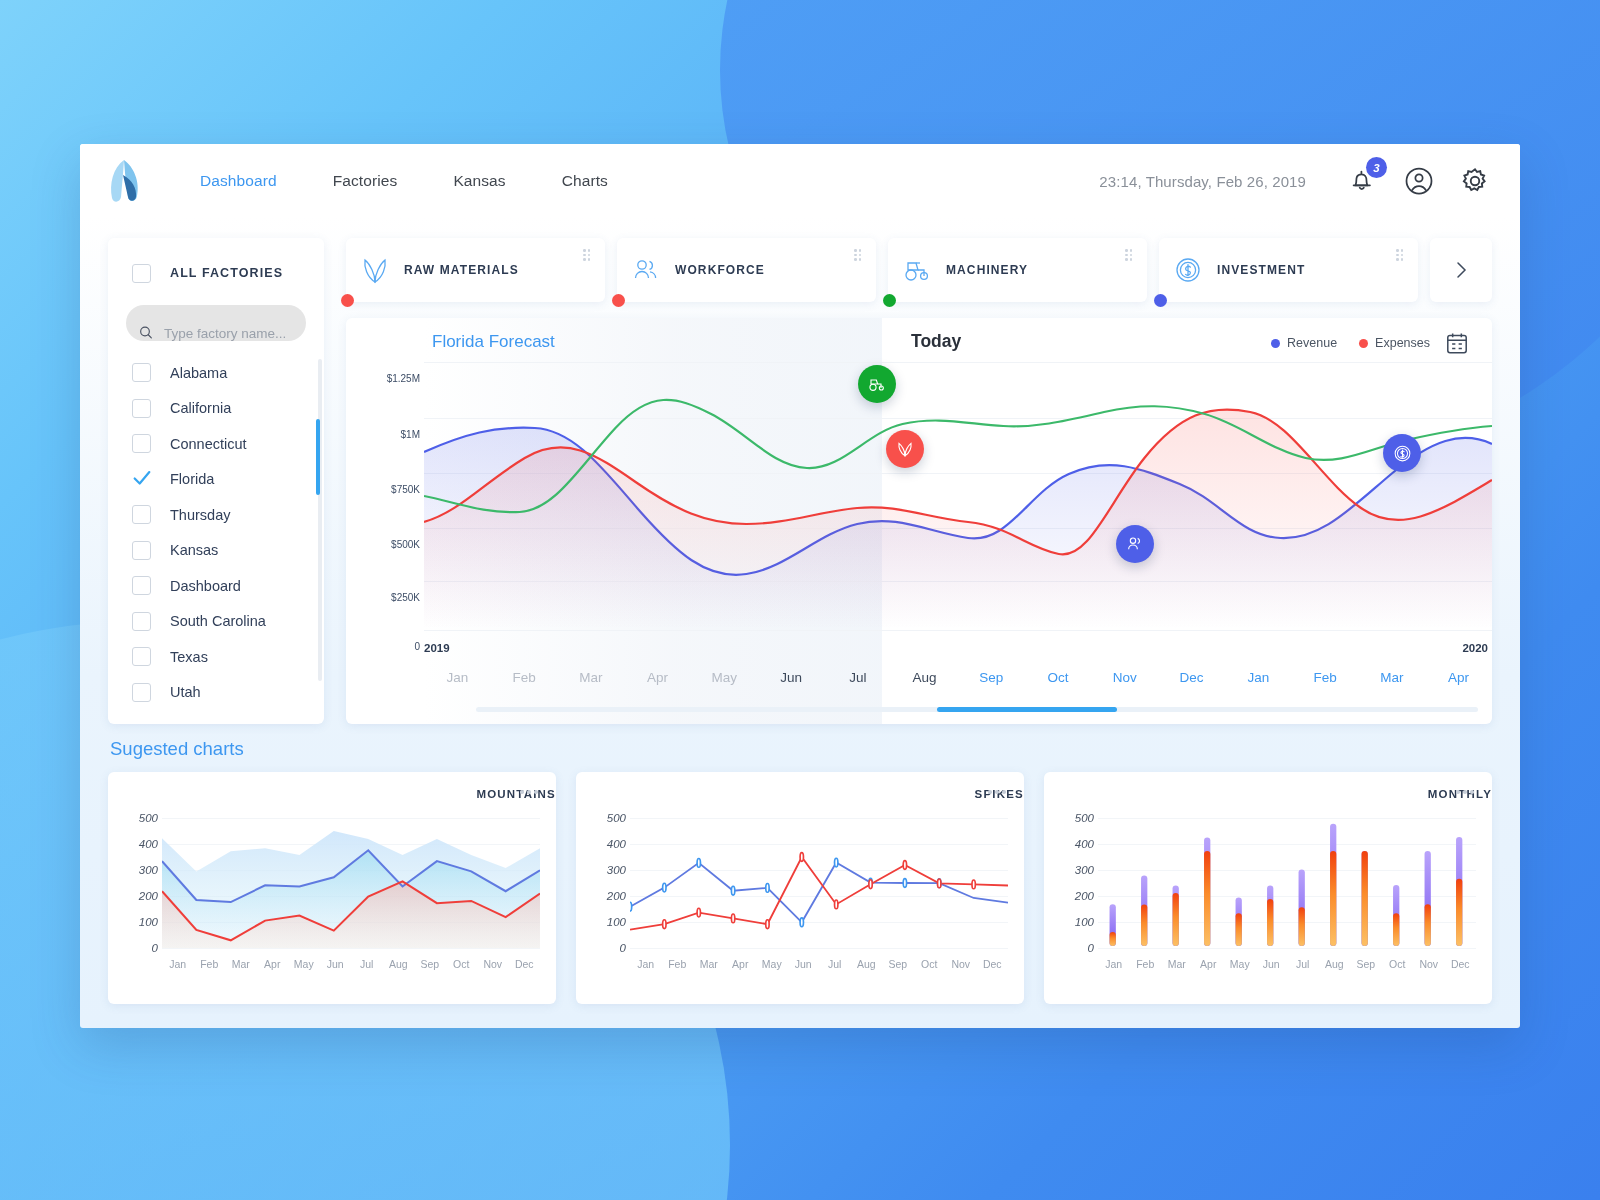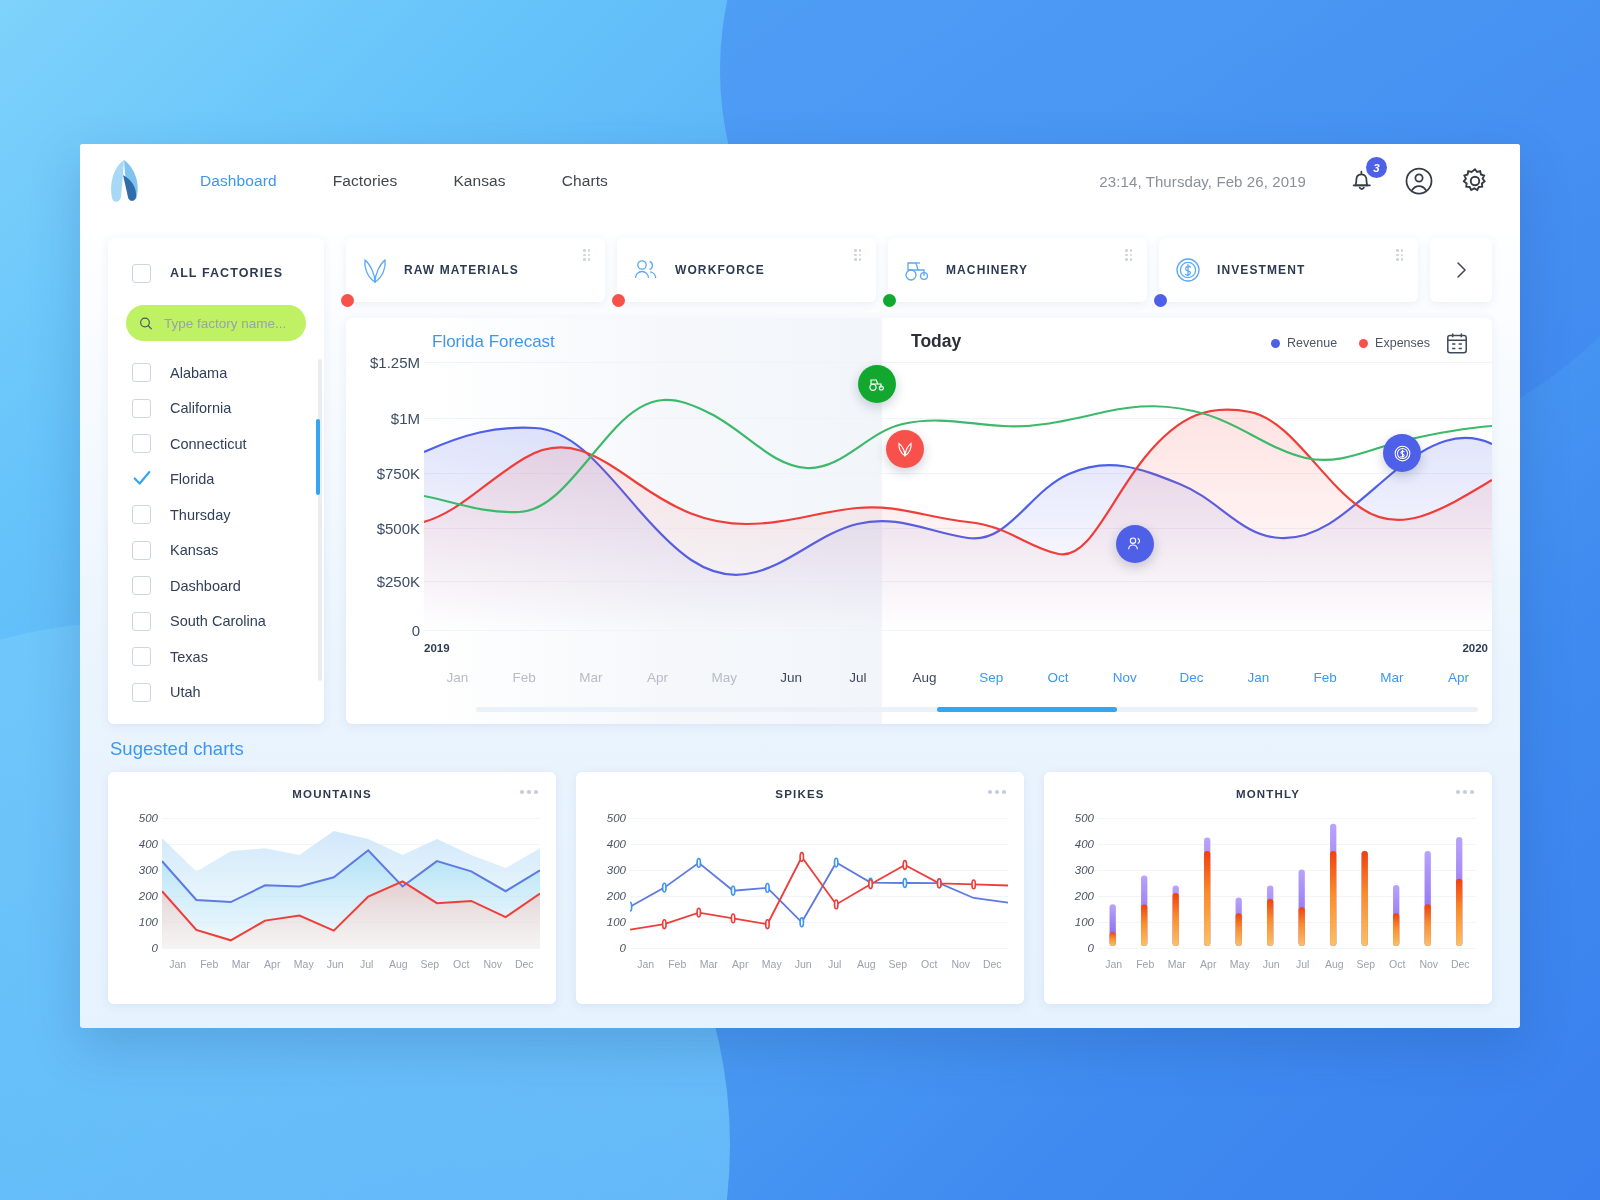--- a/index.html
+++ b/index.html
@@ -63,22 +63,22 @@
   .all-row { display: flex; align-items: center; padding: 0 22px 0 24px; height: 26px; }
   .cb {
     width: 19px; height: 19px; border: 1.5px solid #cfd6df; border-radius: 3px;
     background: #fff; flex: 0 0 auto;
   }
   .all-row .lbl {
     margin-left: 19px; font-size: 12.5px; font-weight: bold; letter-spacing: 1.1px;
     color: #2d3b52;
   }
   .search {
-    margin: 19px 18px 0 18px; height: 36px; background: #bef264; border-radius: 18px;
-    display: flex; align-items: center; padding: 0 12px;
+    margin: 19px 18px 0 18px; height: 36px; background: #e5e5e5; border-radius: 18px;
+    display: flex; align-items: flex-end; padding: 0 12px;
   }
   .search input {
     border: none; outline: none; background: transparent; margin-left: 10px;
     font-size: 13.5px; color: #79808a; font-family: "Liberation Sans", sans-serif; width: 130px;
   }
   .search input::placeholder { color: #9aa1ab; }
   .list { margin-top: 14px; padding: 0 18px 0 24px; position: relative; }
   .list-row { display: flex; align-items: center; height: 35.5px; text-align: center; }
   .list-row .lbl { margin-left: 19px; font-size: 14.5px; color: #32405a; }
   .check {
@@ -137,22 +137,22 @@
     font-weight: bold; color: #2a303a;
   }
   .legend { position: absolute; right: 62px; top: 18px; display: flex; gap: 22px; }
   .lgi { display: flex; align-items: center; font-size: 12.5px; color: #4b5563; text-align: center; }
   .lgi i { width: 9px; height: 9px; border-radius: 50%; margin-right: 7px; display: block; }
   .cal { position: absolute; right: 22px; top: 12px; }
 
   .plot { position: absolute; left: 0; top: 44px; right: 0; height: 290px; }
   .yaxis { position: absolute; left: 12px; top: 0; width: 62px; height: 268px; }
   .yaxis div {
-    position: absolute; right: 0; font-size: 15px; color: #3d4d66;
-    transform: translateY(-50%); white-space: nowrap;
+    position: absolute; right: 0; font-size: 10px; color: #3d4d66;
+    transform: translateY(-50%); white-space: nowrap; margin-top: 16px;
   }
   .gridwrap { position: absolute; left: 78px; right: 0; top: 0; height: 268px; }
   .gl { position: absolute; left: 0; right: 0; height: 1px; background: #f0f3f7; }
   .todaysplit {
     position: absolute; left: 78px; width: 458px; top: -44px; bottom: -68px;
     background: linear-gradient(90deg, rgba(246,248,251,0) 0%, rgba(243,246,250,.85) 55%, rgba(241,245,250,.95) 100%);
     pointer-events: none;
   }
   .xaxis { position: absolute; left: 78px; right: 0; top: 280px; height: 60px; }
   .yr { position: absolute; top: 0; font-size: 11.5px; font-weight: bold; color: #2d3b52; }
@@ -178,21 +178,21 @@
   }
 
   
   .sug-title { margin: 14px 0 0 30px; font-size: 18.5px; color: #3d97f0; }
   .sug-row { display: flex; gap: 20px; padding: 12px 28px 0 28px; }
   .scard {
     flex: 1 1 0; height: 232px; background: #fff; border-radius: 6px;
     box-shadow: 0 2px 10px rgba(70,110,170,.10); position: relative;
   }
   .stitle {
-    text-align: center; margin-top: 16px; font-size: 11.5px; font-weight: bold;
+    text-align: right; margin-top: 16px; font-size: 11.5px; font-weight: bold;
     letter-spacing: 1.2px; color: #2d3b52;
   }
   .sdots { position: absolute; right: 18px; top: 18px; display: flex; gap: 3.5px; }
   .sdots i { width: 3.6px; height: 3.6px; border-radius: 50%; background: #c7ced8; display: block; }
   .sbody { position: absolute; left: 0; right: 10px; top: 38px; bottom: 8px; }
   .sy { position: absolute; left: 8px; top: 8px; width: 42px; height: 130px; }
   .sy div {
     position: absolute; right: 0; font-size: 11.5px; color: #4a5566;
     transform: translateY(-50%);
     font-style: italic;

